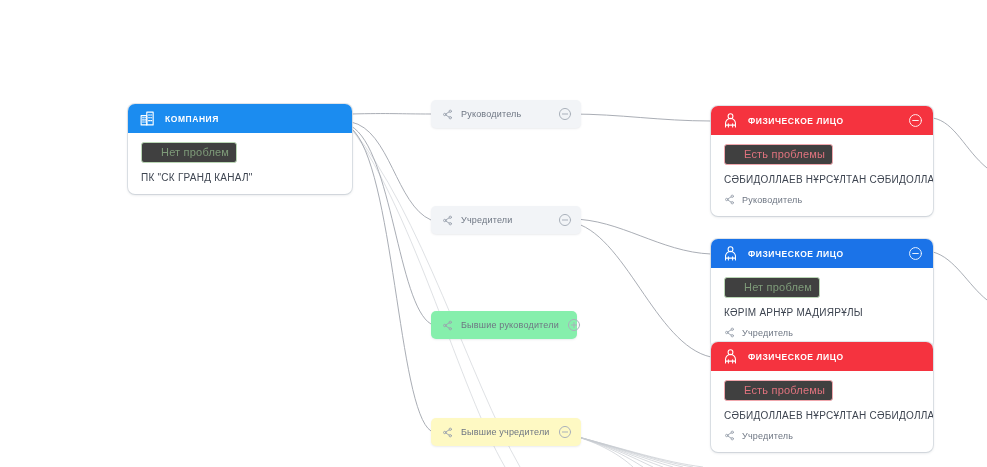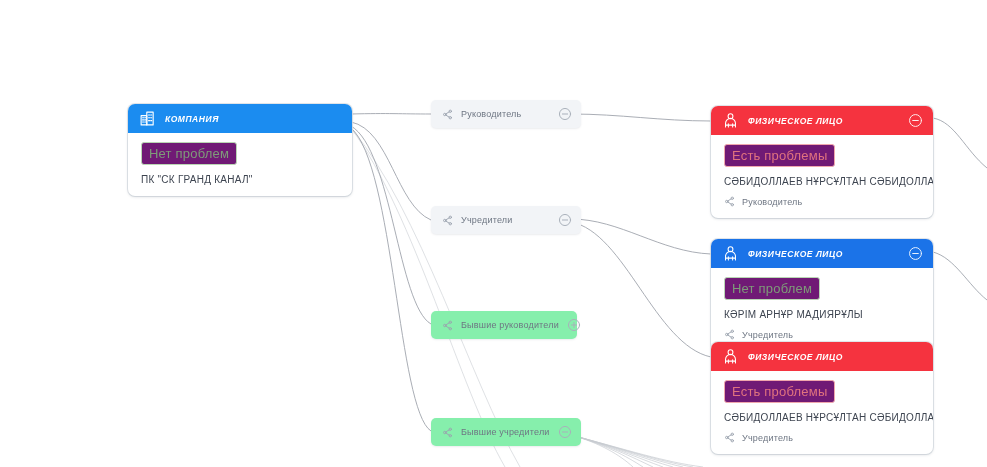--- a/index.html
+++ b/index.html
@@ -33,21 +33,20 @@
     overflow: hidden;
     z-index: 5;
   }
   .card-head {
     height: 29px;
     display: flex;
     align-items: center;
     padding: 0 10px 0 11px;
     box-sizing: border-box;
     gap: 9px;
-    font-style: italic;
   }
   .card-head .head-title {
     font-size: 8.5px;
     letter-spacing: 0.55px;
     color: #ffffff;
     font-weight: 700;
     flex: 1;
     white-space: nowrap;
   }
   .head-icon {
@@ -61,27 +60,27 @@
     height: 15px;
     flex: none;
     display: block;
     cursor: pointer;
   }
   .card-body {
     padding: 9px 12px 11px 13px;
   }
   .badge {
     display: inline-block;
-    font-size: 13px;
+    font-size: 11px;
     line-height: 1;
-    padding: 4px 7px 4px 7px;
+    padding: 4px 7px 4px 19px;
     border-radius: 3px;
     border: 1px solid #b9d6b4;
     color: #7e9b79;
-    background: #701a75;
+    background: #404040;
     letter-spacing: 0.2px;
     white-space: nowrap;
   }
   .badge.bad {
     border-color: #f0a7ad;
     color: #e0737e;
   }
   .entity-name {
     margin-top: 9px;
     font-size: 10px;
@@ -243,21 +242,21 @@
       <line x1="8.3" y1="13.3" x2="15.7" y2="17.7"></line>
   </svg>
   <span class="rel-label">Бывшие руководители</span>
   <svg class="toggle-btn" viewBox="0 0 24 24" fill="none" stroke="#a9b0ba" stroke-width="1.7" stroke-linecap="round">
     <circle cx="12" cy="12" r="9.5"></circle>
       <line x1="7.5" y1="12" x2="16.5" y2="12"></line>
     <line x1="12" y1="7.5" x2="12" y2="16.5"></line>
   </svg>
 </div>
 
-<div class="relation" style="left: 431px; top: 418px; background: #86efac;">
+<div class="relation" style="left: 431px; top: 418px; background: #fef9c3;">
   <svg class="share-icon" viewBox="0 0 24 24" fill="none" stroke="#9aa2ae" stroke-width="2" stroke-linecap="round" stroke-linejoin="round">
     <circle cx="18" cy="5" r="2.6"></circle>
       <circle cx="6" cy="12" r="2.6"></circle>
       <circle cx="18" cy="19" r="2.6"></circle>
     <line x1="8.3" y1="10.7" x2="15.7" y2="6.3"></line>
       <line x1="8.3" y1="13.3" x2="15.7" y2="17.7"></line>
   </svg>
   <span class="rel-label">Бывшие учредители</span>
   <svg class="toggle-btn" viewBox="0 0 24 24" fill="none" stroke="#a9b0ba" stroke-width="1.7" stroke-linecap="round">
     <circle cx="12" cy="12" r="9.5"></circle>

